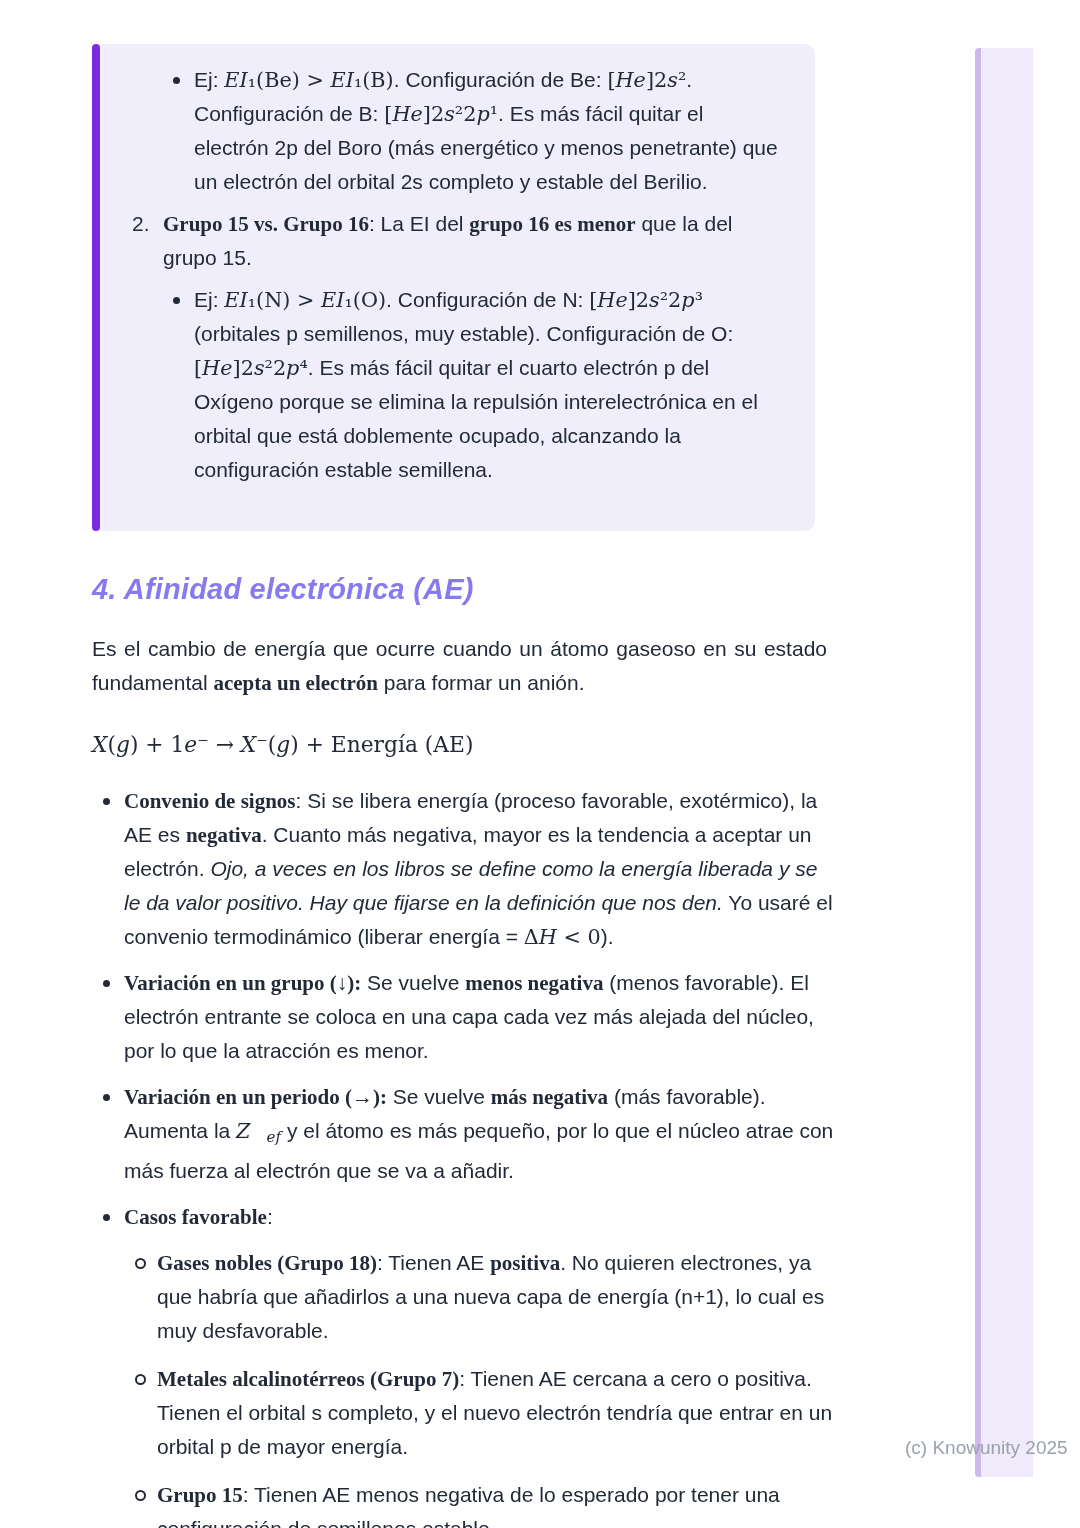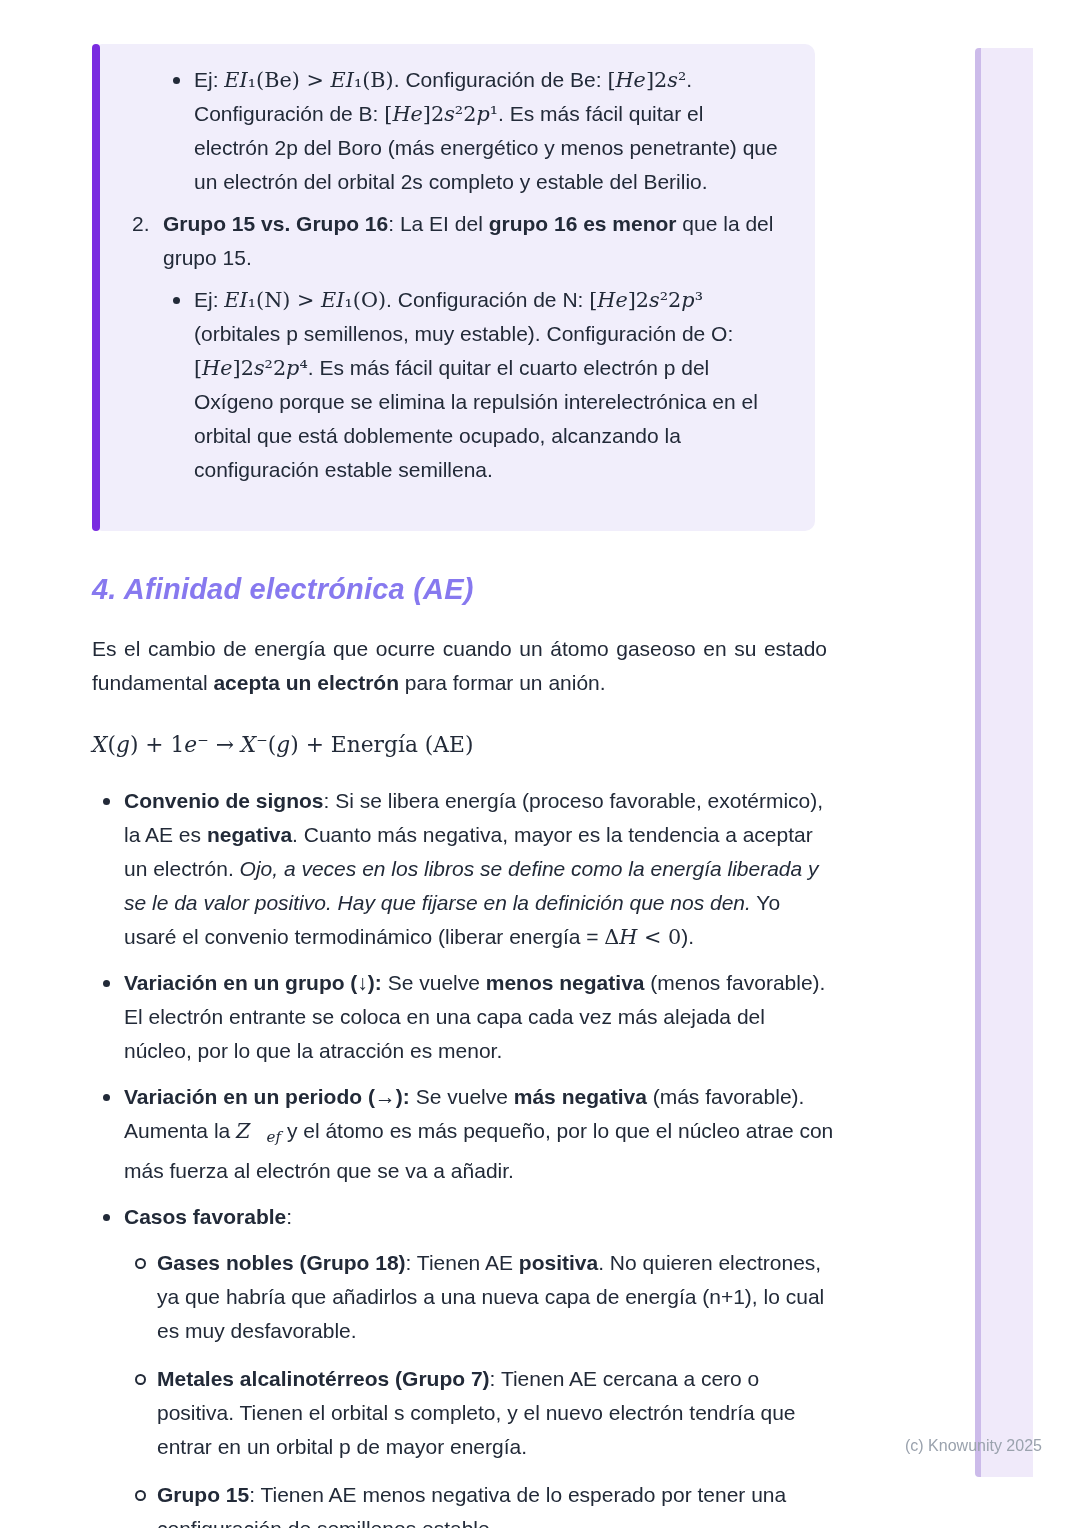--- a/index.html
+++ b/index.html
@@ -45,35 +45,35 @@
   
   .heading{
     font-size:29px;font-weight:700;color:#8779ef;
     margin:42px 0 26px 0;letter-spacing:0.2px;font-style:italic;
   }
   .intro{font-size:21px;line-height:34px;text-align:justify;width:735px;margin:8px 0 28px 0;}
   .equation{font-size:22px;line-height:34px;margin:0 0 22px 0;}
 
   
   .sg-p{}
-  .sg-b{font-weight:700;}
+  .sg-b{font-weight:700;font-family:Liberation Serif, serif;}
   .sg-i{font-style:italic;}
   .sg-m{font-family:"DejaVu Serif",serif;font-size:0.99em;}
   .sg-mi{font-family:"DejaVu Serif",serif;font-style:italic;font-size:0.99em;}
   .sg-sub{font-family:"DejaVu Serif",serif;font-style:italic;font-size:0.72em;vertical-align:-0.25em;margin-left:16px;}
 
   
   .next-page-strip{
     position:absolute;top:48px;left:975px;width:58px;height:1429px;
     background:#f0eafa;border-left:6px solid #ccbbea;box-sizing:border-box;
     border-radius:4px 0 0 4px;z-index:1;
   }
   .footer{
     position:absolute;top:1437px;left:905px;z-index:2;
-    font-size:16px;color:#9aa2ad;white-space:nowrap;
+    font-size:19px;color:#9aa2ad;white-space:nowrap;
   }
 </style>
 </head>
 <body>
 
 <div class="page">
 
   <section class="callout">
     <div class="callout-bar"></div>
     <div class="callout-list">

